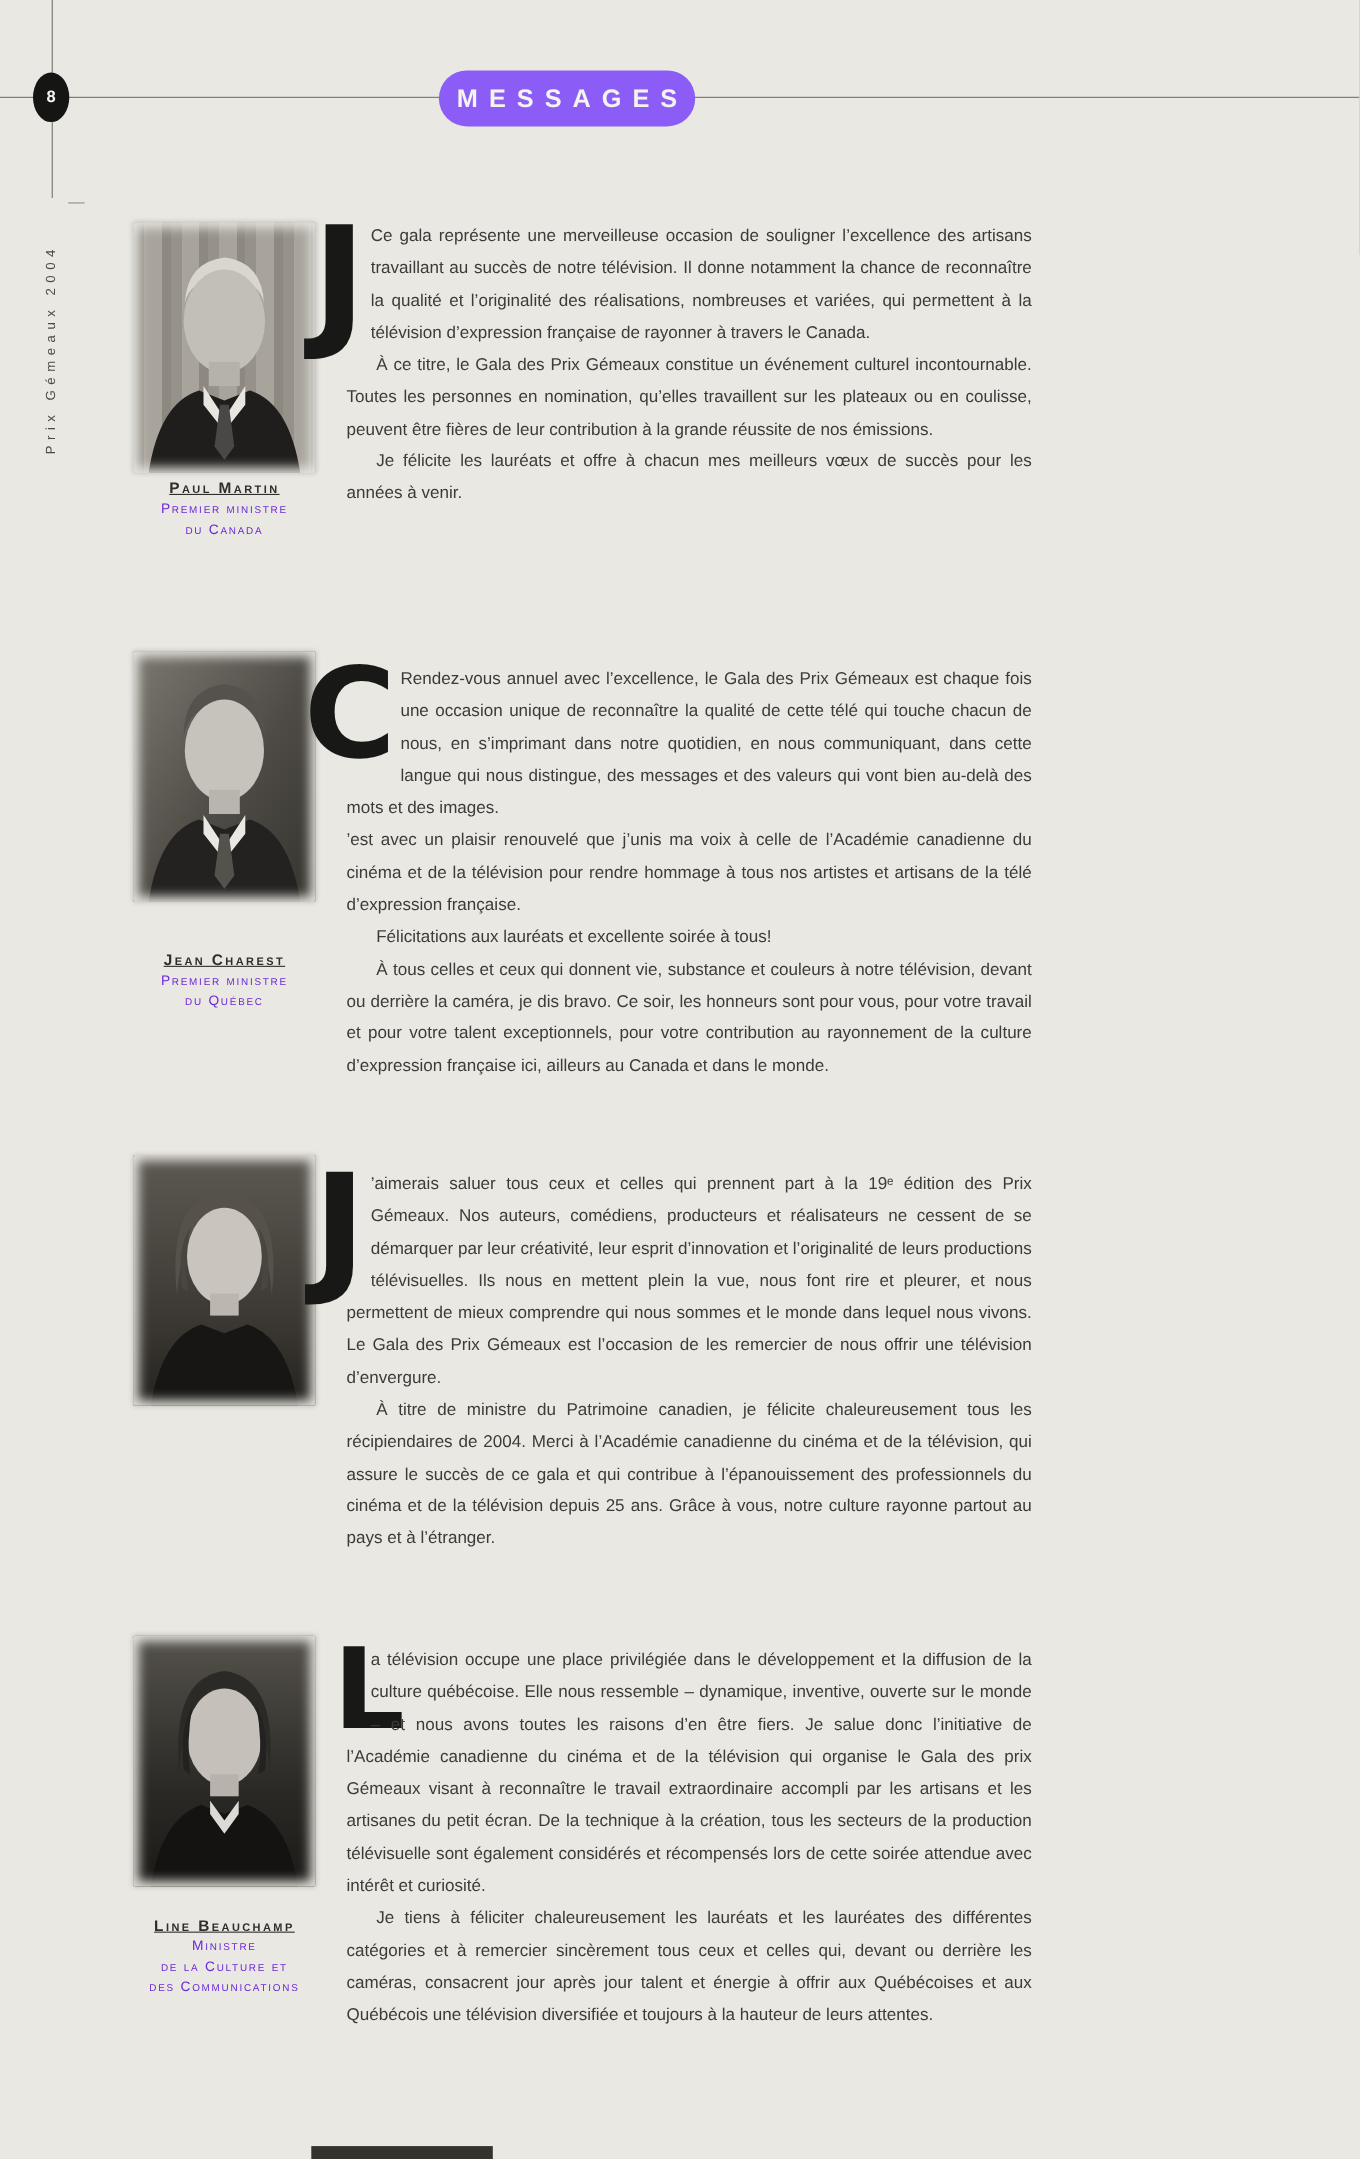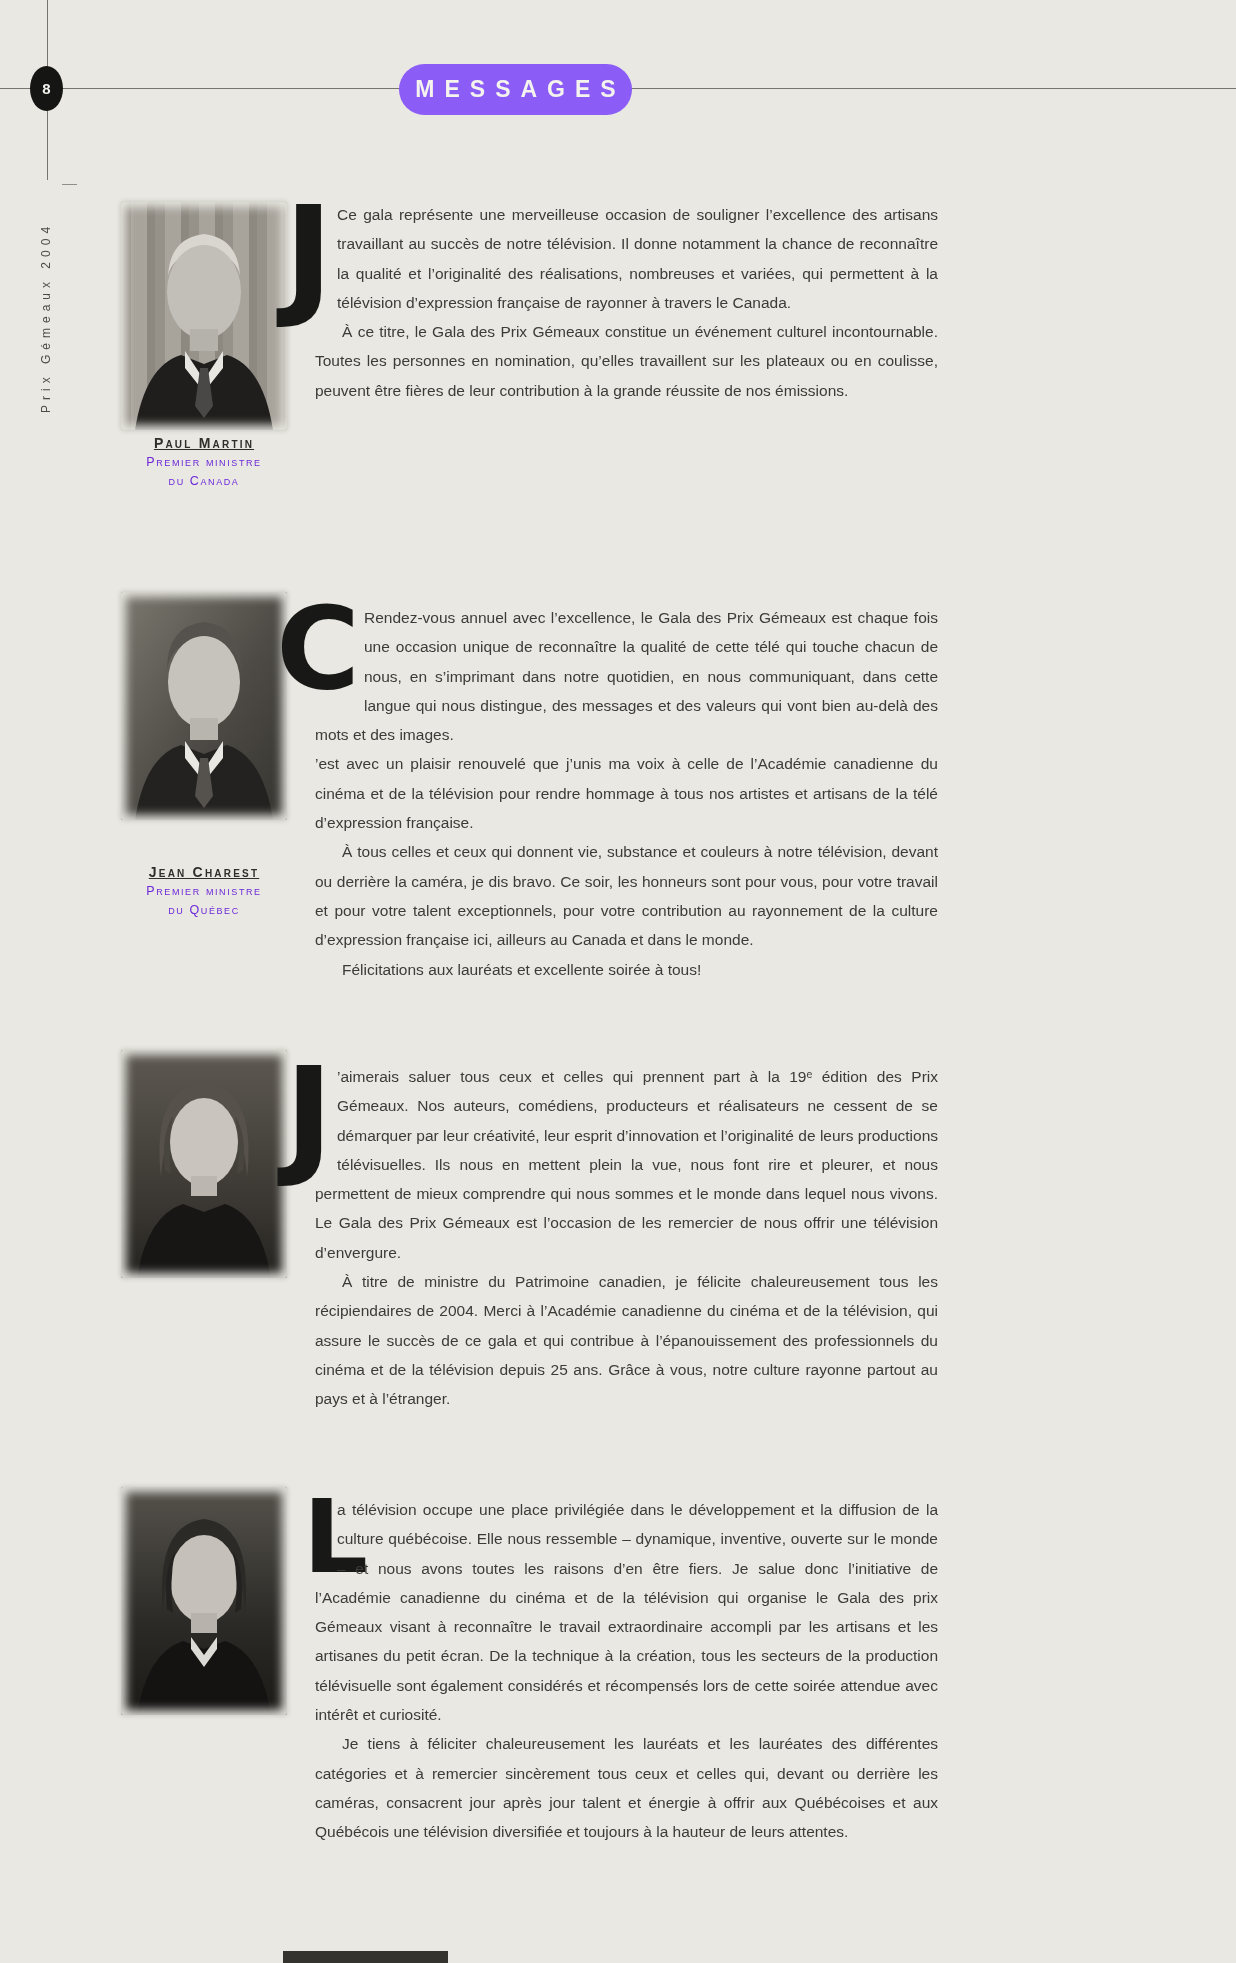--- a/index.html
+++ b/index.html
@@ -86,20 +86,21 @@
   </div>
   <div class="cap" style="top:434px">
     <span class="nm">Paul Martin</span>
     <span class="rl">Premier ministre</span>
     <span class="rl">du Canada</span>
   </div>
   <div class="msg" style="top:200px">
     <span class="dc dc-j1">J</span>
     <p>Ce gala représente une merveilleuse occasion de souligner l’excellence des artisans travaillant au succès de notre télévision. Il donne notamment la chance de reconnaître la qualité et l’originalité des réalisations, nombreuses et variées, qui permettent à la télévision d’expression française de rayonner à travers le Canada.</p>
     <p class="ind">À ce titre, le Gala des Prix Gémeaux constitue un événement culturel incontournable. Toutes les personnes en nomination, qu’elles travaillent sur les plateaux ou en coulisse, peuvent être fières de leur contribution à la grande réussite de nos émissions.</p>
+    <p class="ind">Je félicite les lauréats et offre à chacun mes meilleurs vœux de succès pour les années à venir.</p>
   </div>
 
   <div class="photo ph2" style="top:592px">
     <svg viewBox="0 0 166 228">
       <path d="M46 78 Q46 34 83 30 Q120 34 120 78 Q116 50 83 48 Q50 50 46 78 Z" fill="#55524d"></path>
       <ellipse cx="83" cy="90" rx="36" ry="46" fill="#c6c3bc"></ellipse>
       <rect x="69" y="126" width="28" height="22" fill="#b8b5ae"></rect>
       <path d="M14 228 Q24 164 60 153 L83 162 L106 153 Q142 164 152 228 Z" fill="#232220"></path>
       <path d="M64 149 L83 178 L102 149 L102 166 L83 190 L64 166 Z" fill="#eae8e3"></path>
       <path d="M79 166 L87 166 L92 204 L83 216 L74 204 Z" fill="#55524e"></path>
@@ -107,22 +108,22 @@
   </div>
   <div class="cap" style="top:863px">
     <span class="nm">Jean Charest</span>
     <span class="rl">Premier ministre</span>
     <span class="rl">du Québec</span>
   </div>
   <div class="msg" style="top:603px">
     <span class="dc dc-c2">C</span>
     <p>Rendez-vous annuel avec l’excellence, le Gala des Prix Gémeaux est chaque fois une occasion unique de reconnaître la qualité de cette télé qui touche chacun de nous, en s’imprimant dans notre quotidien, en nous communiquant, dans cette langue qui nous distingue, des messages et des valeurs qui vont bien au-delà des mots et des images.</p>
     <p>’est avec un plaisir renouvelé que j’unis ma voix à celle de l’Académie canadienne du cinéma et de la télévision pour rendre hommage à tous nos artistes et artisans de la télé d’expression française.</p>
+    <p class="ind">Félicitations aux lauréats et excellente soirée à tous!</p>
     <p class="ind">À tous celles et ceux qui donnent vie, substance et couleurs à notre télévision, devant ou derrière la caméra, je dis bravo. Ce soir, les honneurs sont pour vous, pour votre travail et pour votre talent exceptionnels, pour votre contribution au rayonnement de la culture d’expression française ici, ailleurs au Canada et dans le monde.</p>
-    <p class="ind">Félicitations aux lauréats et excellente soirée à tous!</p>
   </div>
 
   <div class="photo ph3" style="top:1050px">
     <svg viewBox="0 0 166 228">
       <path d="M40 128 Q30 38 83 32 Q136 38 126 128 Q124 70 83 62 Q42 70 40 128 Z" fill="#56514b"></path>
       <ellipse cx="83" cy="92" rx="34" ry="44" fill="#c9c5be"></ellipse>
       <path d="M44 120 Q40 84 52 66 Q46 96 50 124 Z" fill="#49453f"></path>
       <path d="M122 120 Q126 84 114 66 Q120 96 116 124 Z" fill="#49453f"></path>
       <rect x="70" y="126" width="26" height="20" fill="#bbb7b0"></rect>
       <path d="M16 228 Q26 166 62 154 L83 162 L104 154 Q140 166 150 228 Z" fill="#171615"></path>
@@ -138,20 +139,26 @@
     <svg viewBox="0 0 166 228">
       <path d="M42 126 Q34 38 83 32 Q132 38 124 126 Q122 68 83 60 Q44 68 42 126 Z" fill="#2c2a27"></path>
       <ellipse cx="83" cy="92" rx="34" ry="44" fill="#c5c1ba"></ellipse>
       <path d="M46 122 Q42 84 54 64 Q48 96 52 126 Z" fill="#242220"></path>
       <path d="M120 122 Q124 84 112 64 Q118 96 114 126 Z" fill="#242220"></path>
       <rect x="70" y="126" width="26" height="20" fill="#b7b3ac"></rect>
       <path d="M16 228 Q26 166 62 154 L83 162 L104 154 Q140 166 150 228 Z" fill="#141312"></path>
       <path d="M70 150 L83 168 L96 150 L96 162 L83 180 L70 162 Z" fill="#dcdad5"></path>
     </svg>
   </div>
+  <div class="cap" style="top:1741px">
+    <span class="nm">Line Beauchamp</span>
+    <span class="rl">Ministre</span>
+    <span class="rl">de la Culture et</span>
+    <span class="rl">des Communications</span>
+  </div>
   <div class="msg" style="top:1495px">
     <span class="dc dc-l4">L</span>
     <p>a télévision occupe une place privilégiée dans le développement et la diffusion de la culture québécoise. Elle nous ressemble – dynamique, inventive, ouverte sur le monde – et nous avons toutes les raisons d’en être fiers. Je salue donc l’initiative de l’Académie canadienne du cinéma et de la télévision qui organise le Gala des prix Gémeaux visant à reconnaître le travail extraordinaire accompli par les artisans et les artisanes du petit écran. De la technique à la création, tous les secteurs de la production télévisuelle sont également considérés et récompensés lors de cette soirée attendue avec intérêt et curiosité.</p>
     <p class="ind">Je tiens à féliciter chaleureusement les lauréats et les lauréates des différentes catégories et à remercier sincèrement tous ceux et celles qui, devant ou derrière les caméras, consacrent jour après jour talent et énergie à offrir aux Québécoises et aux Québécois une télévision diversifiée et toujours à la hauteur de leurs attentes.</p>
   </div>
 
   <div class="scan-mark"></div>
 
 </div>
 

